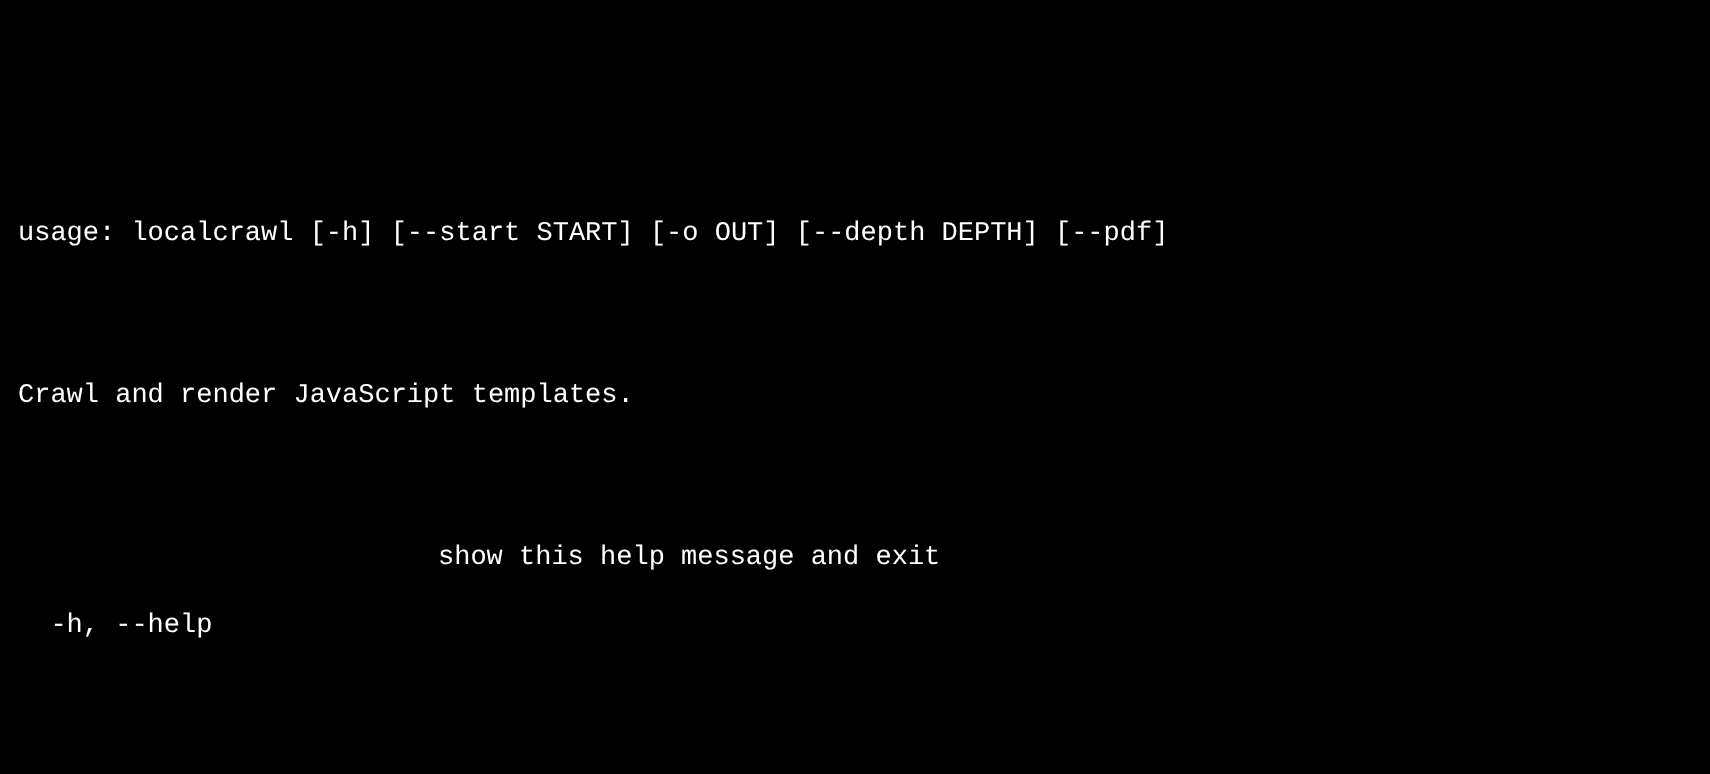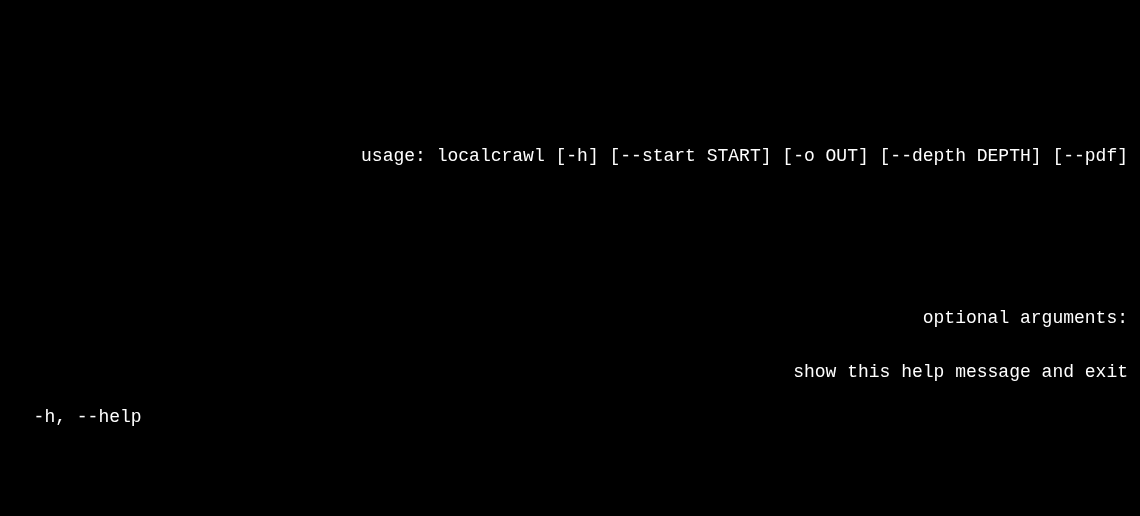--- a/index.html
+++ b/index.html
@@ -14,46 +14,44 @@
       font-size: 18px;
       line-height: 1.5;
       padding: 8px 12px;
       width: 1140px;
       height: 516px;
       white-space: pre;
       overflow: hidden;
     }
     .terminal-line {
       display: block;
-      text-align: right;
     }
     .arg-row {
       display: flex;
     }
     .arg-flag {
       width: 280px;
       padding-left: 2ch;
       flex-shrink: 0;
       margin-top: 45px;
     }
     .arg-desc {
       flex: 1;
-      text-align: right;
     }
   </style>
 </head>
 <body>
 
 
 
 <div>
 <span class="terminal-line">usage: localcrawl [-h] [--start START] [-o OUT] [--depth DEPTH] [--pdf]</span>
 <span class="terminal-line"> </span>
+<span class="terminal-line">Crawl and render JavaScript templates.</span>
 <span class="terminal-line"> </span>
-<span class="terminal-line">optional arguments:</span>
 <div class="arg-row"><span class="arg-flag">-h, --help</span><span class="arg-desc">show this help message and exit</span></div>
 
 
 
 
 
 
 
 
 </div>

